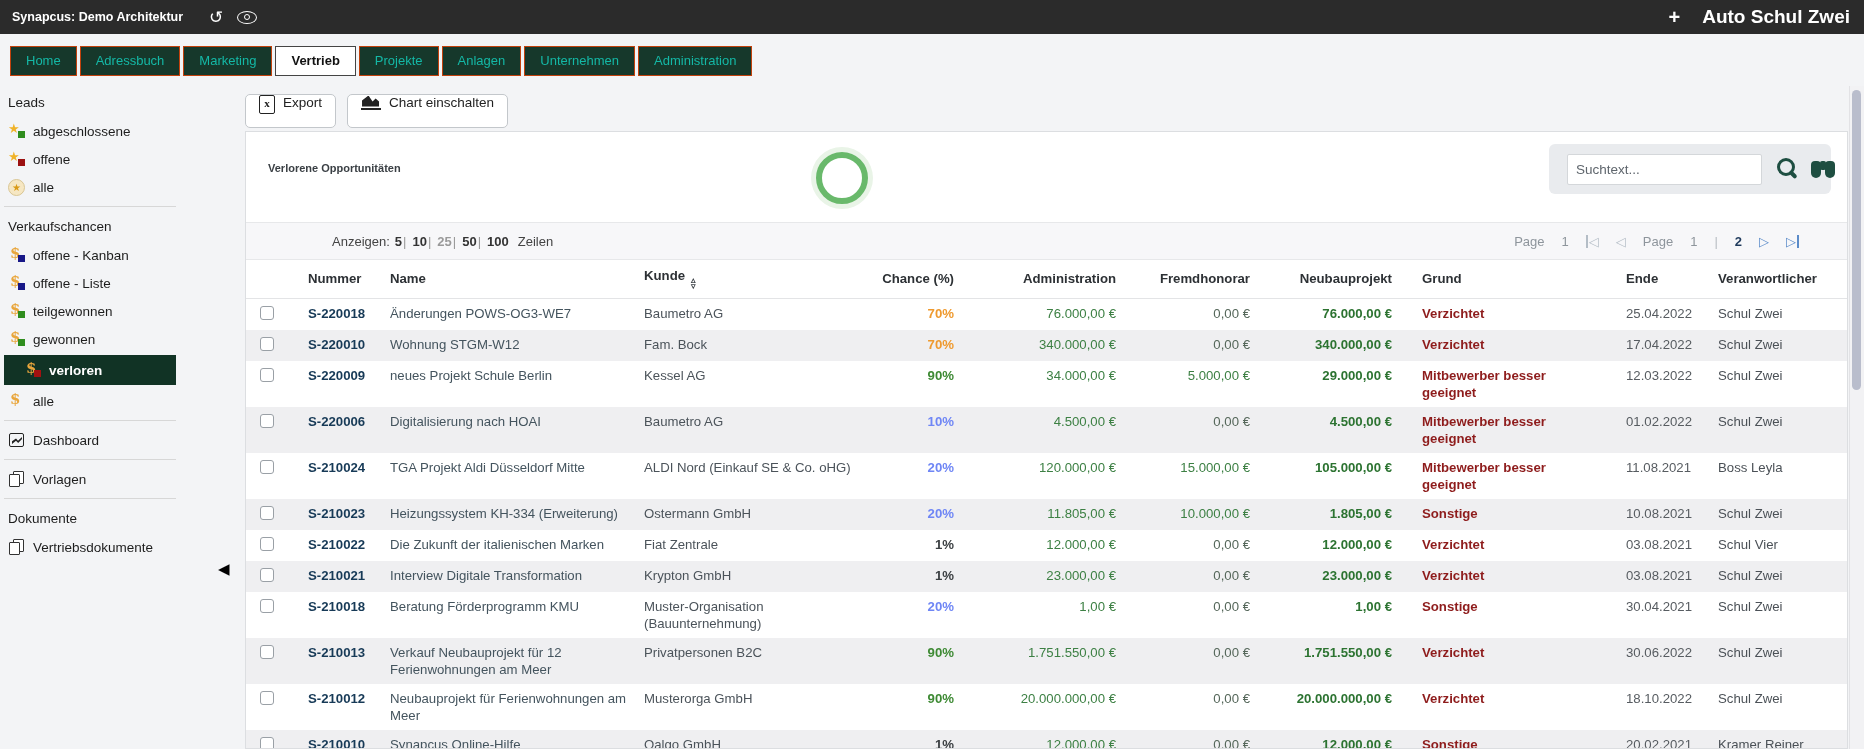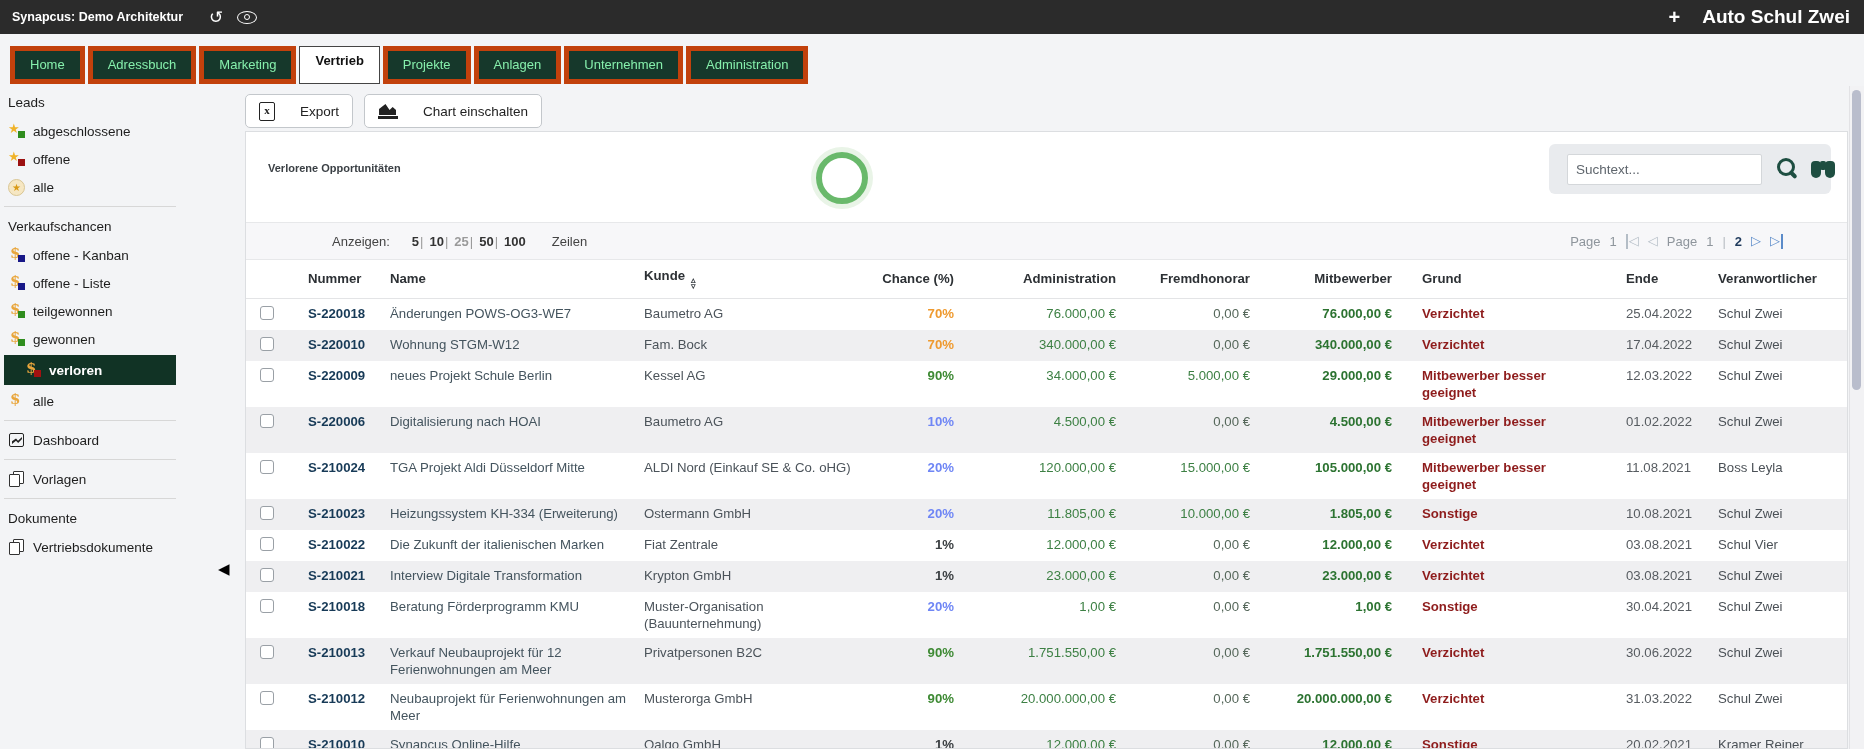--- a/index.html
+++ b/index.html
@@ -10,21 +10,21 @@
   .topbar .app-title{color:#fff;font-size:12.5px;font-weight:bold;margin-left:12px}
   .tb-ico{color:#fff;margin-left:26px;font-size:17px;line-height:17px;cursor:pointer}
   .eye-icon{position:relative;width:18px;height:11px;border:1.6px solid #fff;border-radius:50%;margin-left:14px}
   .eye-icon::after{content:"";position:absolute;width:4px;height:4px;border:1.6px solid #fff;border-radius:50%;
        left:50%;top:50%;transform:translate(-50%,-50%)}
   .topbar-right{margin-left:auto;display:flex;align-items:center;margin-right:14px}
   .plus-icon{color:#fff;font-size:20px;font-weight:bold;margin-right:22px;cursor:pointer}
   .user-name{color:#fff;font-size:19px;font-weight:bold}
   
   .tabs{position:absolute;left:10px;top:46px;display:flex;gap:3px}
-  .tab{background:#16382b;color:#86efac;font-size:13px;padding:6px 15px 7px;cursor:pointer;border:5px solid #c2410c}
+  .tab{background:#16382b;color:#14b8a6;font-size:13px;padding:6px 15px 7px;cursor:pointer;border:1px solid #c2410c}
   .tab.active{background:#fff;color:#111;font-weight:bold;border:1px solid #444}
   
   .sidebar{position:absolute;left:0;top:88px;width:212px}
   .nav-header{font-size:13.5px;color:#1d1d1d;padding:7px 8px;}
   .nav-item{font-size:13.5px;color:#1d1d1d;padding:6px 8px;display:flex;align-items:center;cursor:pointer}
   .nav-item.active{background:#113325;color:#fff;font-weight:bold;margin:2px 36px 2px 4px;padding:7px 20px}
   .nav-divider{border-top:1px solid #d7d7d7;margin:5px 36px 5px 4px;height:0}
   .ico{position:relative;display:inline-block;width:18px;height:16px;margin-right:7px;flex:0 0 18px}
   .ico.star::before{content:"★";position:absolute;left:0;top:-2px;font-size:13px;color:#f0b32a}
   .ico.star::after{content:"";position:absolute;left:10px;top:8px;width:7px;height:7px}
@@ -42,21 +42,21 @@
   .ico.chart::before{content:"";position:absolute;left:1px;top:1px;width:13px;height:12px;border:1.5px solid #222;border-radius:2px}
   .ico.chart::after{content:"";position:absolute;left:4px;top:5px;width:10px;height:7px;background:#222;
        clip-path:polygon(0 100%,0 60%,40% 20%,60% 55%,100% 0,100% 30%,62% 85%,40% 55%,0 100%)}
   .ico.copy::before,.ico.docs::before{content:"";position:absolute;left:5px;top:0;width:9px;height:11px;
        border:1.5px solid #333;background:#fff;border-radius:1px}
   .ico.copy::after,.ico.docs::after{content:"";position:absolute;left:1px;top:3px;width:9px;height:11px;
        border:1.5px solid #333;background:#fff;border-radius:1px}
   .collapse-handle{position:absolute;left:218px;top:560px;font-size:15px;color:#000;cursor:pointer}
   
   .toolbar{position:absolute;left:245px;top:94px;display:flex;gap:11px}
-  .btn{display:flex;align-items:center;gap:25px;background:#fff;border:1px solid #c3c7cb;border-radius:5px;
+  .btn{display:flex;gap:8px;background:#fff;border:1px solid #c3c7cb;border-radius:5px;
        height:32px;padding:0 13px;font-size:13.5px;color:#222;cursor:pointer}
   .exp-ico{position:relative;width:14px;height:17px;border:1.6px solid #222;border-radius:2px}
   .exp-ico::after{content:"x";position:absolute;left:0;right:0;top:1px;text-align:center;
        font:bold 11px "Liberation Serif",serif;color:#222}
   .chart-ico{position:relative;width:20px;height:15px}
   .chart-ico::before{content:"";position:absolute;bottom:0;left:0;right:0;height:2.5px;background:#222}
   .chart-ico::after{content:"";position:absolute;left:1px;bottom:3.5px;width:17px;height:11px;background:#222;
        clip-path:polygon(0 100%,0 45%,38% 0,62% 55%,80% 28%,100% 55%,100% 100%)}
   
   .panel{position:absolute;left:245px;top:131px;width:1603px;height:618px;background:#fff;
@@ -73,25 +73,25 @@
   .mag::before{content:"";position:absolute;left:1px;top:1px;width:12px;height:12px;border:3px solid #1e4e41;border-radius:50%}
   .mag::after{content:"";position:absolute;left:15px;top:13px;width:4px;height:9px;background:#1e4e41;
        border-radius:2px;transform:rotate(-45deg)}
   .binoc{position:relative;width:26px;height:21px;margin-left:14px;cursor:pointer}
   .binoc::before{content:"";position:absolute;left:1px;top:2px;width:10px;height:17px;background:#1e4e41;
        border-radius:4px 4px 5px 5px;box-shadow:14px 0 0 #1e4e41}
   .binoc::after{content:"";position:absolute;left:10px;top:2px;width:6px;height:9px;background:#1e4e41;border-radius:2px}
   
   .controls{position:absolute;left:0;right:0;top:90px;height:36px;background:#f7f7f9;
        border-top:1px solid #e7e8ea;border-bottom:1px solid #e7e8ea;display:flex;align-items:center;font-size:13px}
-  .controls .left{margin-left:86px;color:#444;display:flex;align-items:center;gap:22px}
+  .controls .left{margin-left:86px;color:#444;display:flex;align-items:center;gap:5px}
   .rows-opt{font-weight:bold;color:#333;cursor:pointer}
   .rows-opt.current{color:#9a9a9a;cursor:default}
   .rows-opt+.rows-opt::before{content:"|";color:#999;font-weight:normal;margin:0 6px 0 1px}
-  .controls .right{margin-left:auto;margin-right:64px;display:flex;gap:9px;color:#8e959c}
+  .controls .right{margin-left:auto;margin-right:48px;display:flex;align-items:center;gap:17px;color:#8e959c}
   .pg-num{color:#8e959c}
   .pg-num.current{color:#1f3a5c;font-weight:bold}
   .pg-sep{color:#b7bcc2}
   .pg-ico{color:#5b8bc9;font-size:13px;line-height:13px;cursor:pointer}
   .pg-ico.disabled{color:#b4bdc6}
   .pg-ico.first{border-left:2px solid currentColor;padding-left:1px}
   .pg-ico.last{border-right:2px solid currentColor;padding-right:1px}
   
   table{position:absolute;left:0;top:127px;width:1603px;border-collapse:collapse;table-layout:fixed;font-size:13.2px}
   th{font-weight:bold;color:#2d3135;text-align:left;padding:9px 6px;border-bottom:1px solid #e3e4e6;white-space:nowrap}
@@ -337,21 +337,21 @@
         <th class="c-chk"></th>
         <th>Nummer</th>
         <th>Name</th>
         <th><span>Kunde</span><span class="sort">
               <i>▵</i>
               <i>▿</i>
             </span></th>
         <th class="r">Chance (%)</th>
         <th class="r">Administration</th>
         <th class="r">Fremdhonorar</th>
-        <th class="r">Mitbewerber</th>
+        <th class="r">Neubauprojekt</th>
         <th class="h-grund">Grund</th>
         <th>Ende</th>
         <th>Veranwortlicher</th>
       </tr>
     </thead>
     <tbody>
 
         <tr>
           <td class="c-chk"><input type="checkbox" style=""></td>
           <td class="c-num">S-220018</td>
@@ -495,21 +495,21 @@
         <tr>
           <td class="c-chk"><input type="checkbox" style=""></td>
           <td class="c-num">S-210012</td>
           <td class="c-name">Neubauprojekt für Ferienwohnungen am Meer</td>
           <td class="c-kunde">Musterorga GmbH</td>
           <td class="r"><span class="pct green">90%</span></td>
           <td class="r"><span class="money">20.000.000,00 €</span></td>
           <td class="r"><span class="money zero">0,00 €</span></td>
           <td class="r"><span class="eigen">20.000.000,00 €</span></td>
           <td class="c-grund"><span class="grund">Verzichtet</span></td>
-          <td class="c-ende">31.03.2022</td>
+          <td class="c-ende">18.10.2022</td>
           <td class="c-ver">Schul Zwei</td>
         </tr>
 
         <tr>
           <td class="c-chk"><input type="checkbox" style=""></td>
           <td class="c-num">S-210010</td>
           <td class="c-name">Synapcus Online-Hilfe</td>
           <td class="c-kunde">Qalgo GmbH</td>
           <td class="r"><span class="pct dark">1%</span></td>
           <td class="r"><span class="money">12.000,00 €</span></td>

